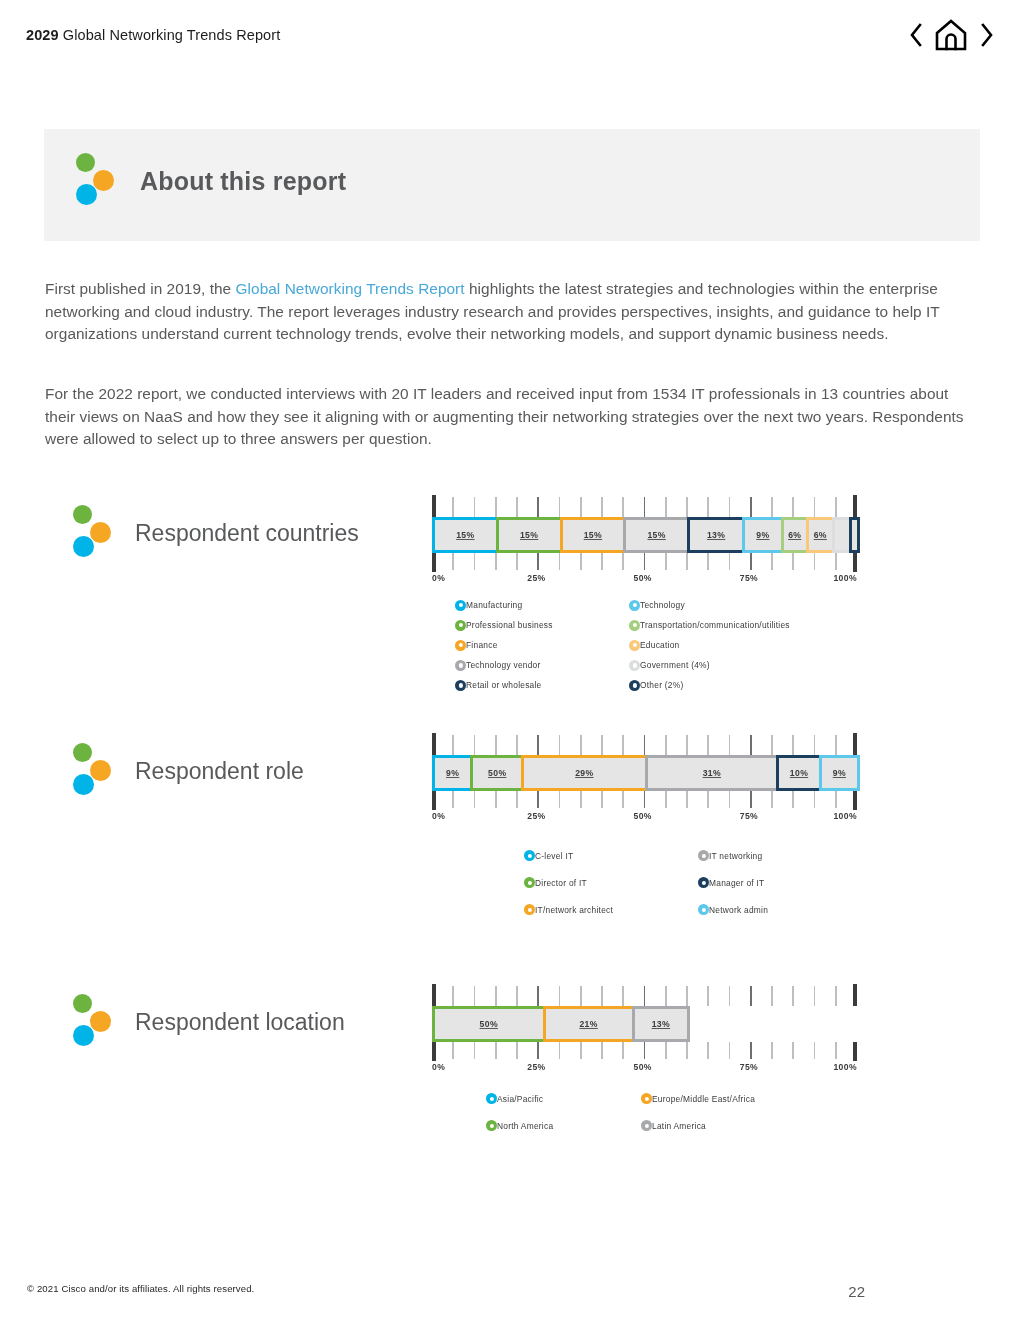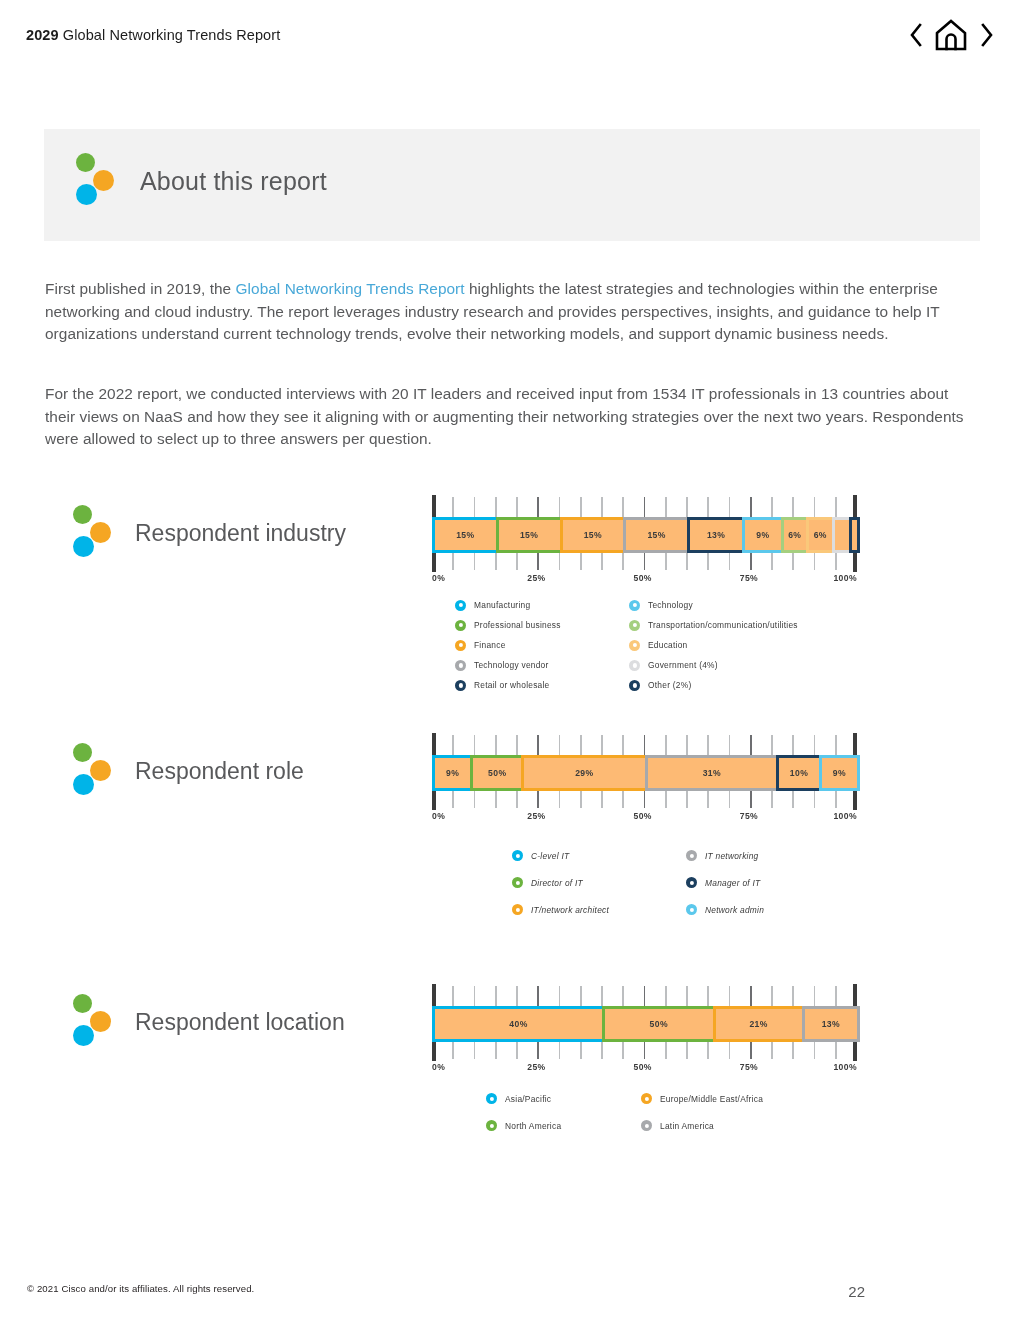--- a/index.html
+++ b/index.html
@@ -64,21 +64,21 @@
   }
   .banner-inner {
     position: absolute;
     left: 30px;
     top: 22px;
     display: flex;
     align-items: center;
   }
   .banner-title {
     font-size: 25px;
-    font-weight: 400;
+    font-weight: 700;
     color: #58595b;
     letter-spacing: 0.2px;
     margin-left: 22px;
     line-height: 1;
   }
 
   
   .tridot {
     position: relative;
     width: 44px;
@@ -176,50 +176,51 @@
   .bar-row {
     position: relative;
     width: 425px;
     height: 36px;
     display: flex;
   }
   .seg {
     position: relative;
     height: 36px;
     border: 3px solid #cccccc;
-    background: #fdba74;
+    background: #e5e5e5;
     display: flex;
     align-items: center;
     justify-content: center;
     margin-right: -3px;
+    text-decoration: underline;
   }
   .seg .seg-label {
     font-size: 8.6px;
     font-weight: bold;
     color: #3b3b3b;
     letter-spacing: 0.4px;
     white-space: nowrap;
   }
 
   
   .legend {
     position: absolute;
     display: grid;
     grid-template-columns: 174px 1fr;
     column-gap: 0px;
     row-gap: 0px;
   }
   #legend-industry { left: 455px; top: 100px; width: 420px; grid-auto-flow: column; grid-template-rows: repeat(5, 20.1px); }
-  #legend-role     { left: 512px; top: 109px; width: 360px; grid-auto-flow: column; grid-template-rows: repeat(3, 27px); grid-template-columns: 174px 1fr; font-style: italic; }
+  #legend-role     { left: 524px; top: 109px; width: 360px; grid-auto-flow: column; grid-template-rows: repeat(3, 27px); grid-template-columns: 174px 1fr; }
   #legend-location { left: 486px; top: 101px; width: 330px; grid-auto-flow: column; grid-template-rows: repeat(2, 27px); grid-template-columns: 155px 1fr; }
 
   .legend-item {
     display: flex;
     align-items: center;
-    gap: 8px;
+    gap: 0;
   }
   .legend-dot {
     width: 11px;
     height: 11px;
     border-radius: 50%;
     flex: 0 0 auto;
     position: relative;
   }
   .legend-dot::after {
     content: "";
@@ -305,21 +306,21 @@
 </p>
 <p class="body-copy" id="para-2">For the 2022 report, we conducted interviews with 20 IT leaders and received input from 1534 IT professionals in 13 countries about their views on NaaS and how they see it aligning with or augmenting their networking strategies over the next two years. Respondents were allowed to select up to three answers per question.</p>
 
 <div class="chart-section" id="section-industry">
   <div class="section-head">
     <span class="tridot">
       <i class="d-green"></i>
       <i class="d-orange"></i>
       <i class="d-cyan"></i>
     </span>
-    <span class="section-title">Respondent industry</span>
+    <span class="section-title">Respondent countries</span>
   </div>
   <div class="chart-block">
       <div class="axis-top">
         <div class="tick cap" style="left: 0px;"></div>
         <div class="tick" style="left: 20.45px;"></div>
         <div class="tick" style="left: 41.7px;"></div>
         <div class="tick" style="left: 62.95px;"></div>
         <div class="tick" style="left: 84.2px;"></div>
         <div class="tick major" style="left: 105.45px;"></div>
         <div class="tick" style="left: 126.7px;"></div>
@@ -584,23 +585,20 @@
         <div class="tick" style="left: 275.45px;"></div>
         <div class="tick" style="left: 296.7px;"></div>
         <div class="tick major" style="left: 317.95px;"></div>
         <div class="tick" style="left: 339.2px;"></div>
         <div class="tick" style="left: 360.45px;"></div>
         <div class="tick" style="left: 381.7px;"></div>
         <div class="tick" style="left: 402.95px;"></div>
         <div class="tick cap" style="left: 421px;"></div>
       </div>
       <div class="bar-row">
-        <div class="seg" title="Asia/Pacific" style="width: 173px; border-color: rgb(0, 180, 232);">
-          <span class="seg-label">40%</span>
-        </div>
         <div class="seg" title="North America" style="width: 113.5px; border-color: rgb(108, 179, 63);">
           <span class="seg-label">50%</span>
         </div>
         <div class="seg" title="Europe/Middle East/Africa" style="width: 92.25px; border-color: rgb(245, 166, 35);">
           <span class="seg-label">21%</span>
         </div>
         <div class="seg" title="Latin America" style="width: 58.25px; border-color: rgb(167, 169, 172);">
           <span class="seg-label">13%</span>
         </div>
       </div>

